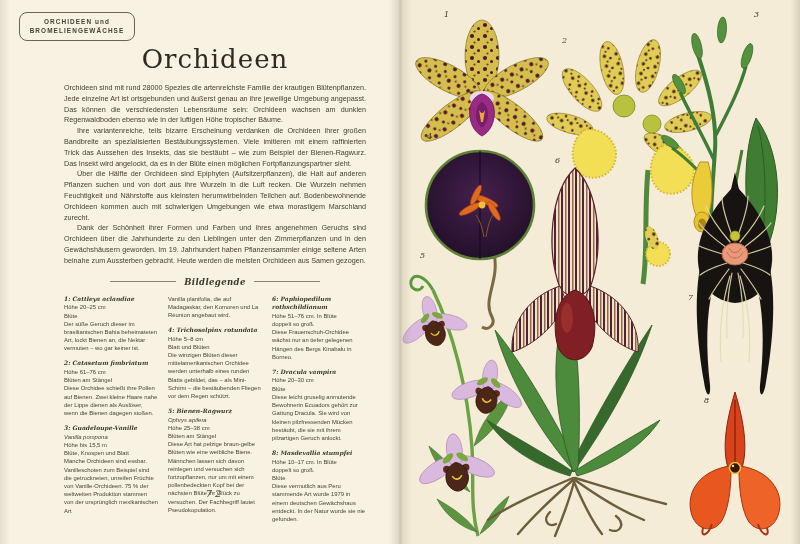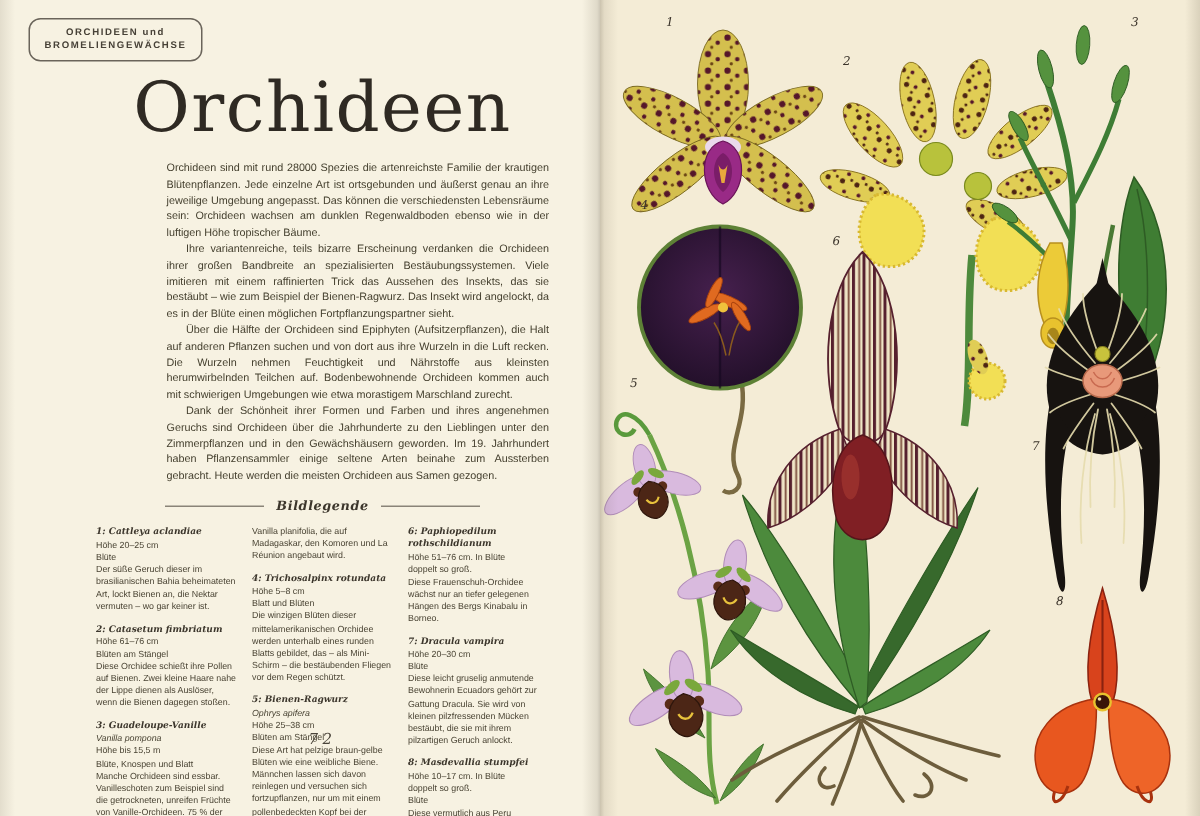--- a/index.html
+++ b/index.html
@@ -17,23 +17,23 @@
     background:linear-gradient(to right,rgba(80,70,50,0) 0%,rgba(80,70,50,.14) 42%,rgba(60,50,35,.22) 50%,rgba(80,70,50,.10) 62%,rgba(80,70,50,0) 100%);}
   .edge-r{position:absolute;right:0;top:0;width:10px;height:544px;pointer-events:none;
     background:linear-gradient(to left,rgba(80,70,50,.16),rgba(80,70,50,0));}
   .edge-l{position:absolute;left:0;top:0;width:10px;height:544px;pointer-events:none;
     background:linear-gradient(to right,rgba(80,70,50,.12),rgba(80,70,50,0));}
 
   
   .badge{position:absolute;left:19px;top:12px;width:116px;padding:5px 4px;border:1px solid #6a645a;border-radius:8px;
     text-align:center;font-size:6.4px;font-weight:bold;letter-spacing:1.1px;color:#474137;line-height:8.6px;}
   .content{position:absolute;left:64px;top:44px;width:302px;}
-  h1.title{font-family:"DejaVu Serif",serif;font-weight:normal;font-size:46px;letter-spacing:1px;text-align:center;
+  h1.title{font-family:"DejaVu Serif",serif;font-weight:normal;font-size:26px;letter-spacing:1px;text-align:center;
     color:#2f2a23;margin-bottom:9px;}
-  .paras p{font-size:7.2px;line-height:10.8px;text-align:justify;color:#45402f;margin-left:47px;}
+  .paras p{font-size:7.2px;line-height:10.8px;text-align:justify;color:#45402f;}
   .paras p + p{text-indent:13px;}
   .divider{display:flex;align-items:center;justify-content:center;gap:8px;margin:10px 0 8px 0;}
   .divider .rule{width:66px;height:1px;background:var(--rule);}
   .divider .cap{font-family:"DejaVu Serif",serif;font-style:italic;font-weight:bold;font-size:8.5px;color:#3c362c;letter-spacing:.4px;}
   .legend{display:flex;gap:10px;}
   .legend .col{width:94px;}
   .l-item{margin-bottom:6.5px;}
   .l-head{font-family:"DejaVu Serif",serif;font-style:italic;font-weight:bold;font-size:6px;line-height:8.4px;color:#3c362c;margin-bottom:.5px;}
   .l-species{font-style:italic;font-size:5.9px;line-height:8.2px;color:#4a4434;}
   .l-meta{font-size:5.9px;line-height:8.2px;color:#4a4434;white-space:pre-line;}

